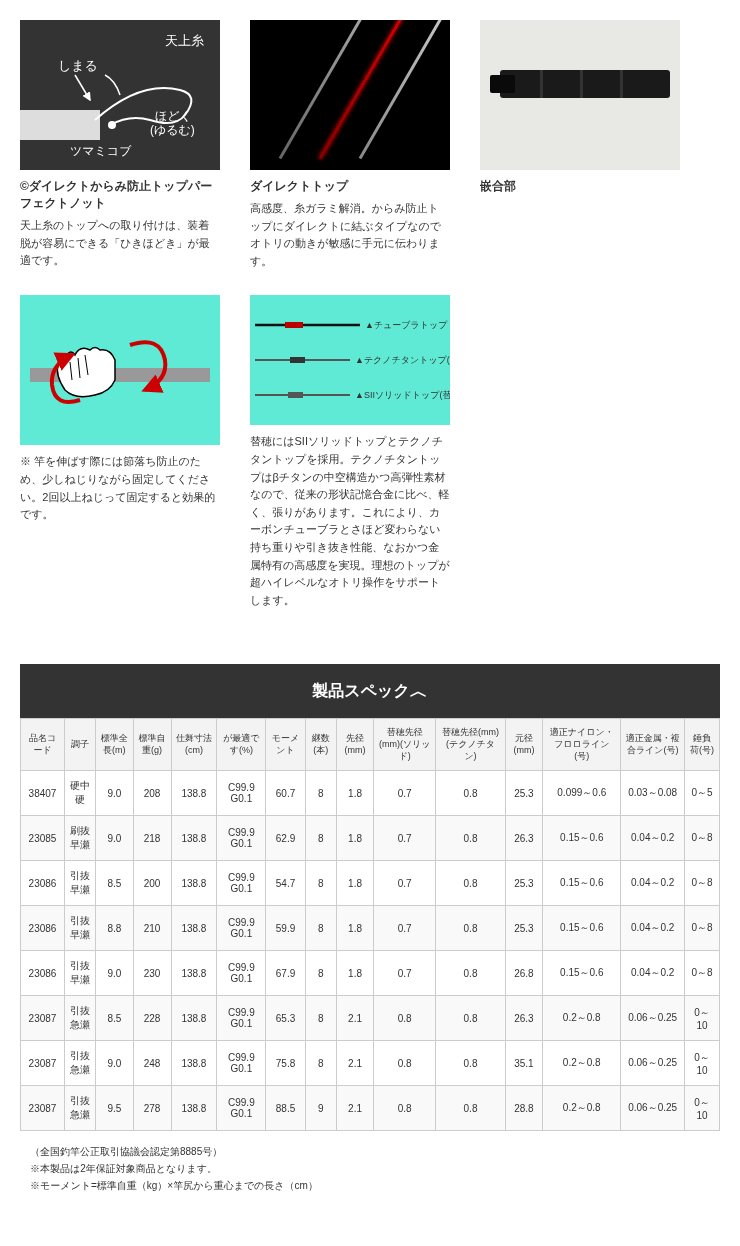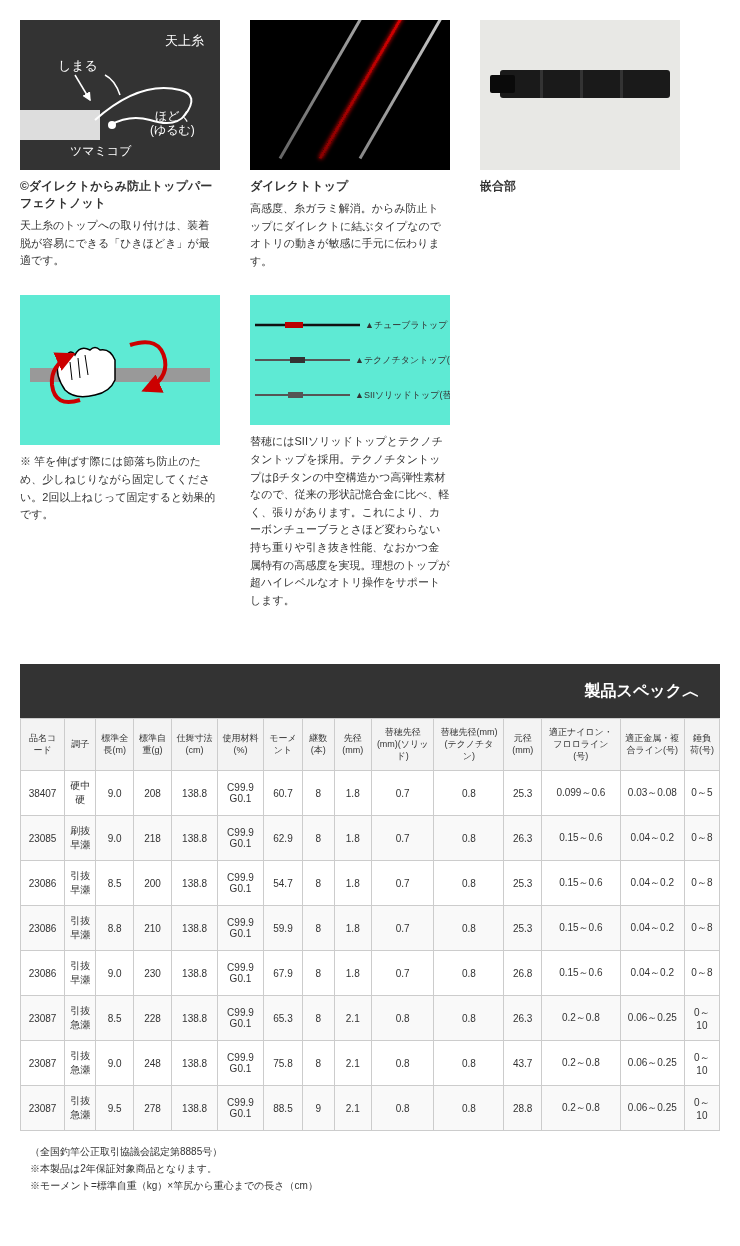--- a/index.html
+++ b/index.html
@@ -5,21 +5,21 @@
 body{margin:0;padding:20px;font-family:sans-serif;font-size:12px;color:#333;background:#fff}
 .features{display:flex;flex-wrap:wrap;gap:0 30px;margin-bottom:30px}
 .feature{width:200px;margin-bottom:25px}
 .feature-img{width:200px;height:150px;background:#000;display:flex;align-items:center;justify-content:center;margin-bottom:8px;position:relative;overflow:hidden}
 .feature-title{font-weight:bold;margin-bottom:5px;font-size:12px}
 .feature-desc{font-size:11px;line-height:1.6}
 .feature-desc li{list-style:none;margin-left:0}
 .feature-desc ul{padding:0;margin:0}
 .img-white{background:#5eead4}
 .img-light{background:#e8e8e5}
-.spec-header{background:#333;color:#fff;padding:15px 20px;display:flex;justify-content:flex-end;align-items:center;font-size:16px;font-weight:bold;cursor:pointer}
+.spec-header{background:#333;color:#fff;padding:15px 20px;display:flex;justify-content:center;align-items:center;font-size:16px;font-weight:bold;cursor:pointer}
 .chevron{font-size:18px}
 table{width:100%;border-collapse:collapse;font-size:10px}
 th,td{border:1px solid #ccc;padding:8px 4px;text-align:center;vertical-align:middle}
 th{background:#f3f3f3;font-weight:normal;font-size:9px;line-height:1.3}
 td{font-size:10px}
 tbody tr:nth-child(even){background:#f9f9f9}
 .notes{font-size:10px;line-height:1.7;margin-top:12px;padding:0 10px}
 .rod-line{position:absolute;height:3px;width:180px;transform-origin:left center}
 .hand-img svg{width:180px;height:140px}
 </style>
@@ -118,21 +118,21 @@
 </div>
 
 <table>
 <thead>
       <tr id="hdr">
         <th>品名コード</th>
         <th>調子</th>
         <th>標準全長(m)</th>
         <th>標準自重(g)</th>
         <th>仕舞寸法(cm)</th>
-        <th>使用材料(%)</th>
+        <th>が最適です(%)</th>
         <th>モーメント</th>
         <th>継数(本)</th>
         <th>先径(mm)</th>
         <th>替穂先径(mm)(ソリッド)</th>
         <th>替穂先径(mm)(テクノチタン)</th>
         <th>元径(mm)</th>
         <th>適正ナイロン・フロロライン(号)</th>
         <th>適正金属・複合ライン(号)</th>
         <th>錘負荷(号)</th>
       </tr>
@@ -245,21 +245,21 @@
         <td>引抜急瀬</td>
         <td>9.0</td>
         <td>248</td>
         <td>138.8</td>
         <td>C99.9 G0.1</td>
         <td>75.8</td>
         <td>8</td>
         <td>2.1</td>
         <td>0.8</td>
         <td>0.8</td>
-        <td>43.7</td>
+        <td>35.1</td>
         <td>0.2～0.8</td>
         <td>0.06～0.25</td>
         <td>0～10</td>
       </tr>
       <tr>
         <td>23087</td>
         <td>引抜急瀬</td>
         <td>9.5</td>
         <td>278</td>
         <td>138.8</td>

